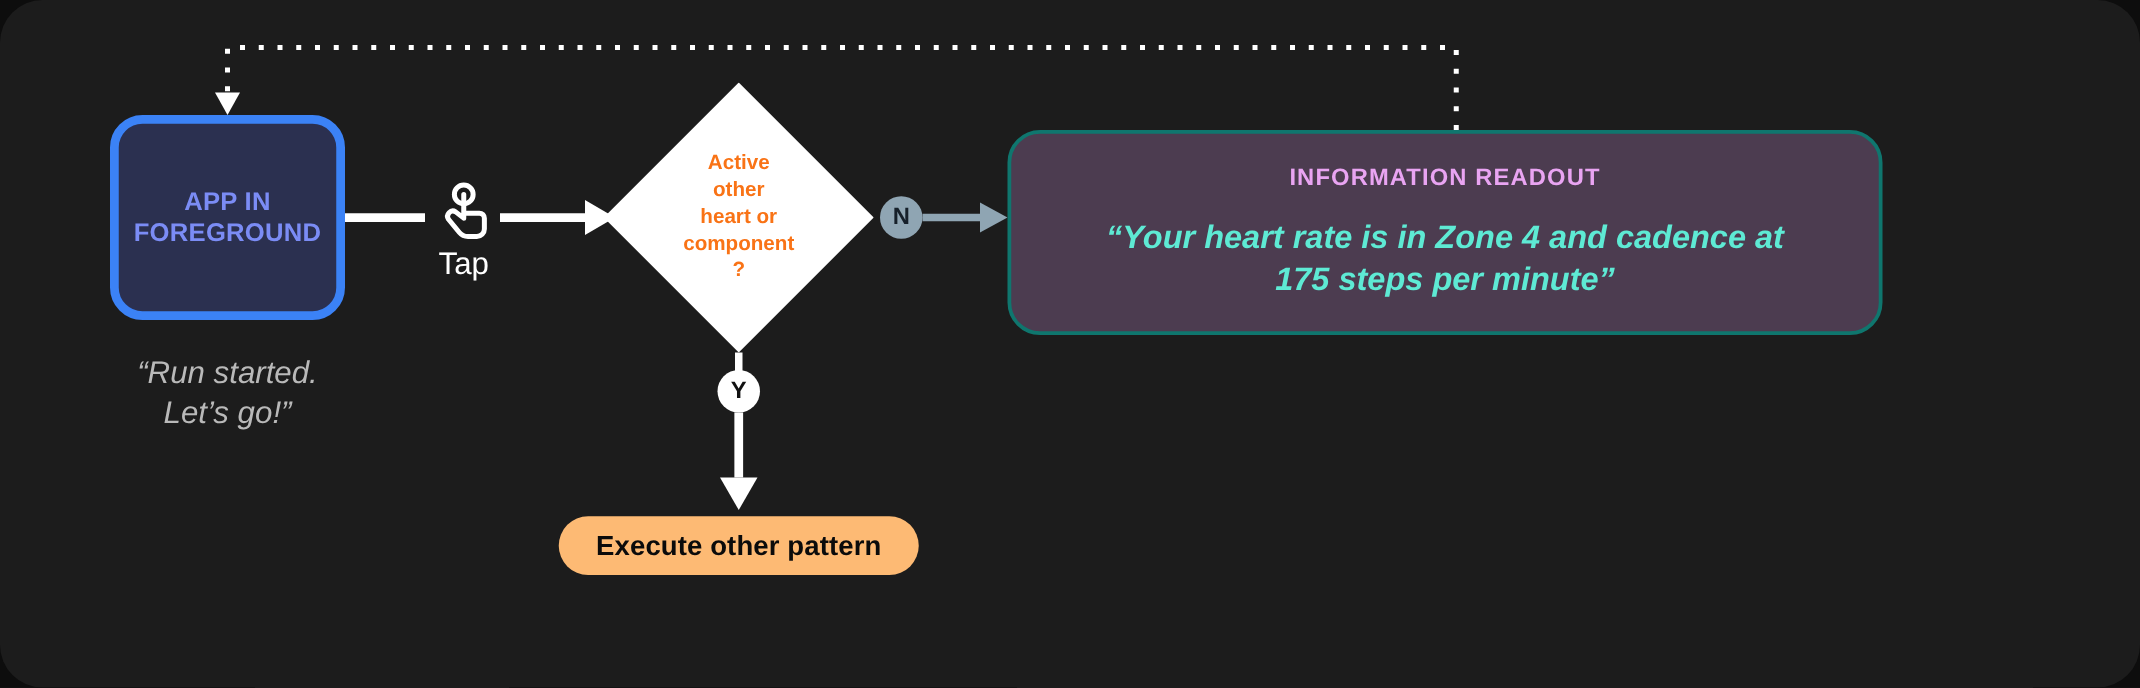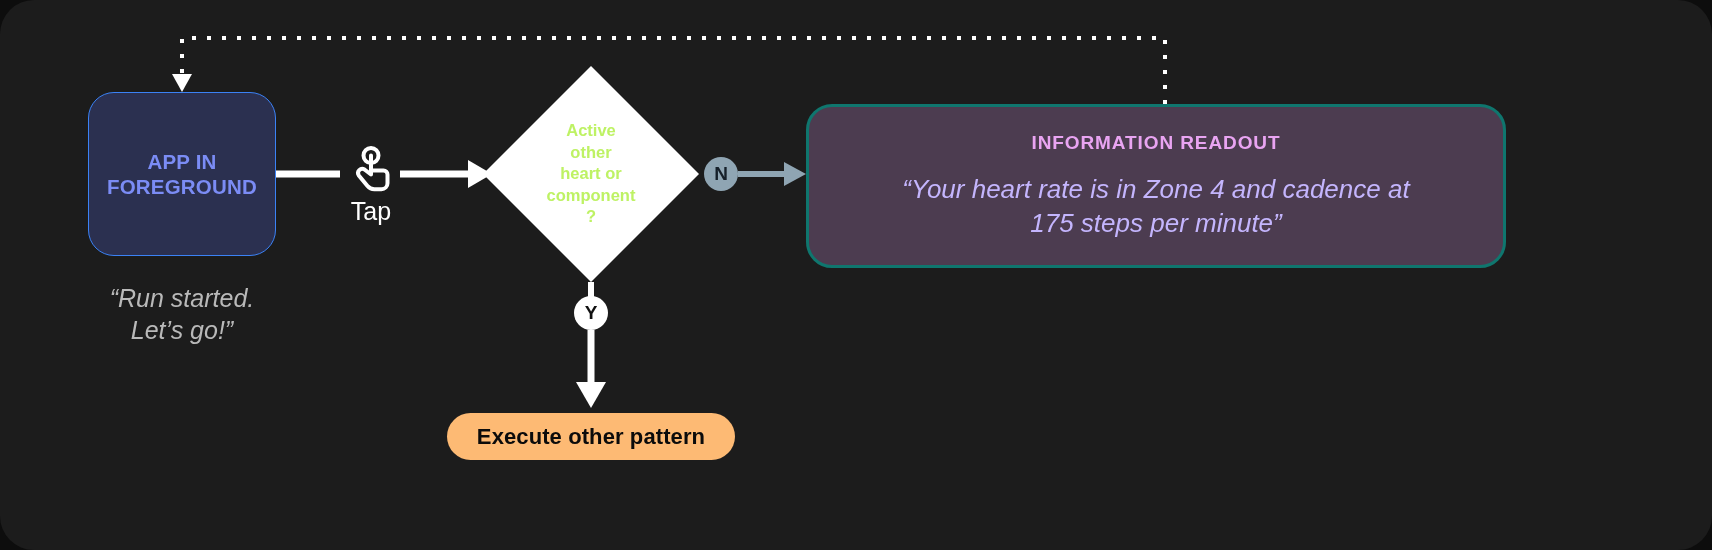--- a/index.html
+++ b/index.html
@@ -29,21 +29,21 @@
 
   
   #app-node {
     position: absolute;
     left: 88px;
     top: 92px;
     width: 188px;
     height: 164px;
     box-sizing: border-box;
     background: #2b3050;
-    border: 1px solid #3b82f6;
+    border: 7px solid #3b82f6;
     border-radius: 26px;
     display: flex;
     align-items: center;
     justify-content: center;
   }
   #app-node .node-label {
     color: #7b8cf5;
     font-size: 20.5px;
     font-weight: bold;
     line-height: 1.24;
@@ -101,21 +101,21 @@
   }
   #decision-node .diamond-text {
     position: absolute;
     left: 0;
     top: 0;
     width: 216px;
     height: 216px;
     display: flex;
     align-items: center;
     justify-content: center;
-    color: #bef264;
+    color: #f97316;
     font-size: 16.5px;
     font-weight: bold;
     line-height: 1.31;
     text-align: center;
   }
 
   
   .badge {
     position: absolute;
     width: 34px;
@@ -159,23 +159,23 @@
   }
   #readout-panel .readout-title {
     color: #e9a4f2;
     font-size: 19px;
     font-weight: bold;
     letter-spacing: 0.9px;
     text-align: center;
   }
   #readout-panel .readout-body {
     margin-top: 18px;
-    color: #c4b5fd;
+    color: #5eead4;
     font-size: 26px;
-    font-weight: normal;
+    font-weight: bold;
     font-style: italic;
     line-height: 1.32;
     text-align: center;
   }
 
   
   #execute-pill {
     position: absolute;
     left: 447px;
     top: 413px;

